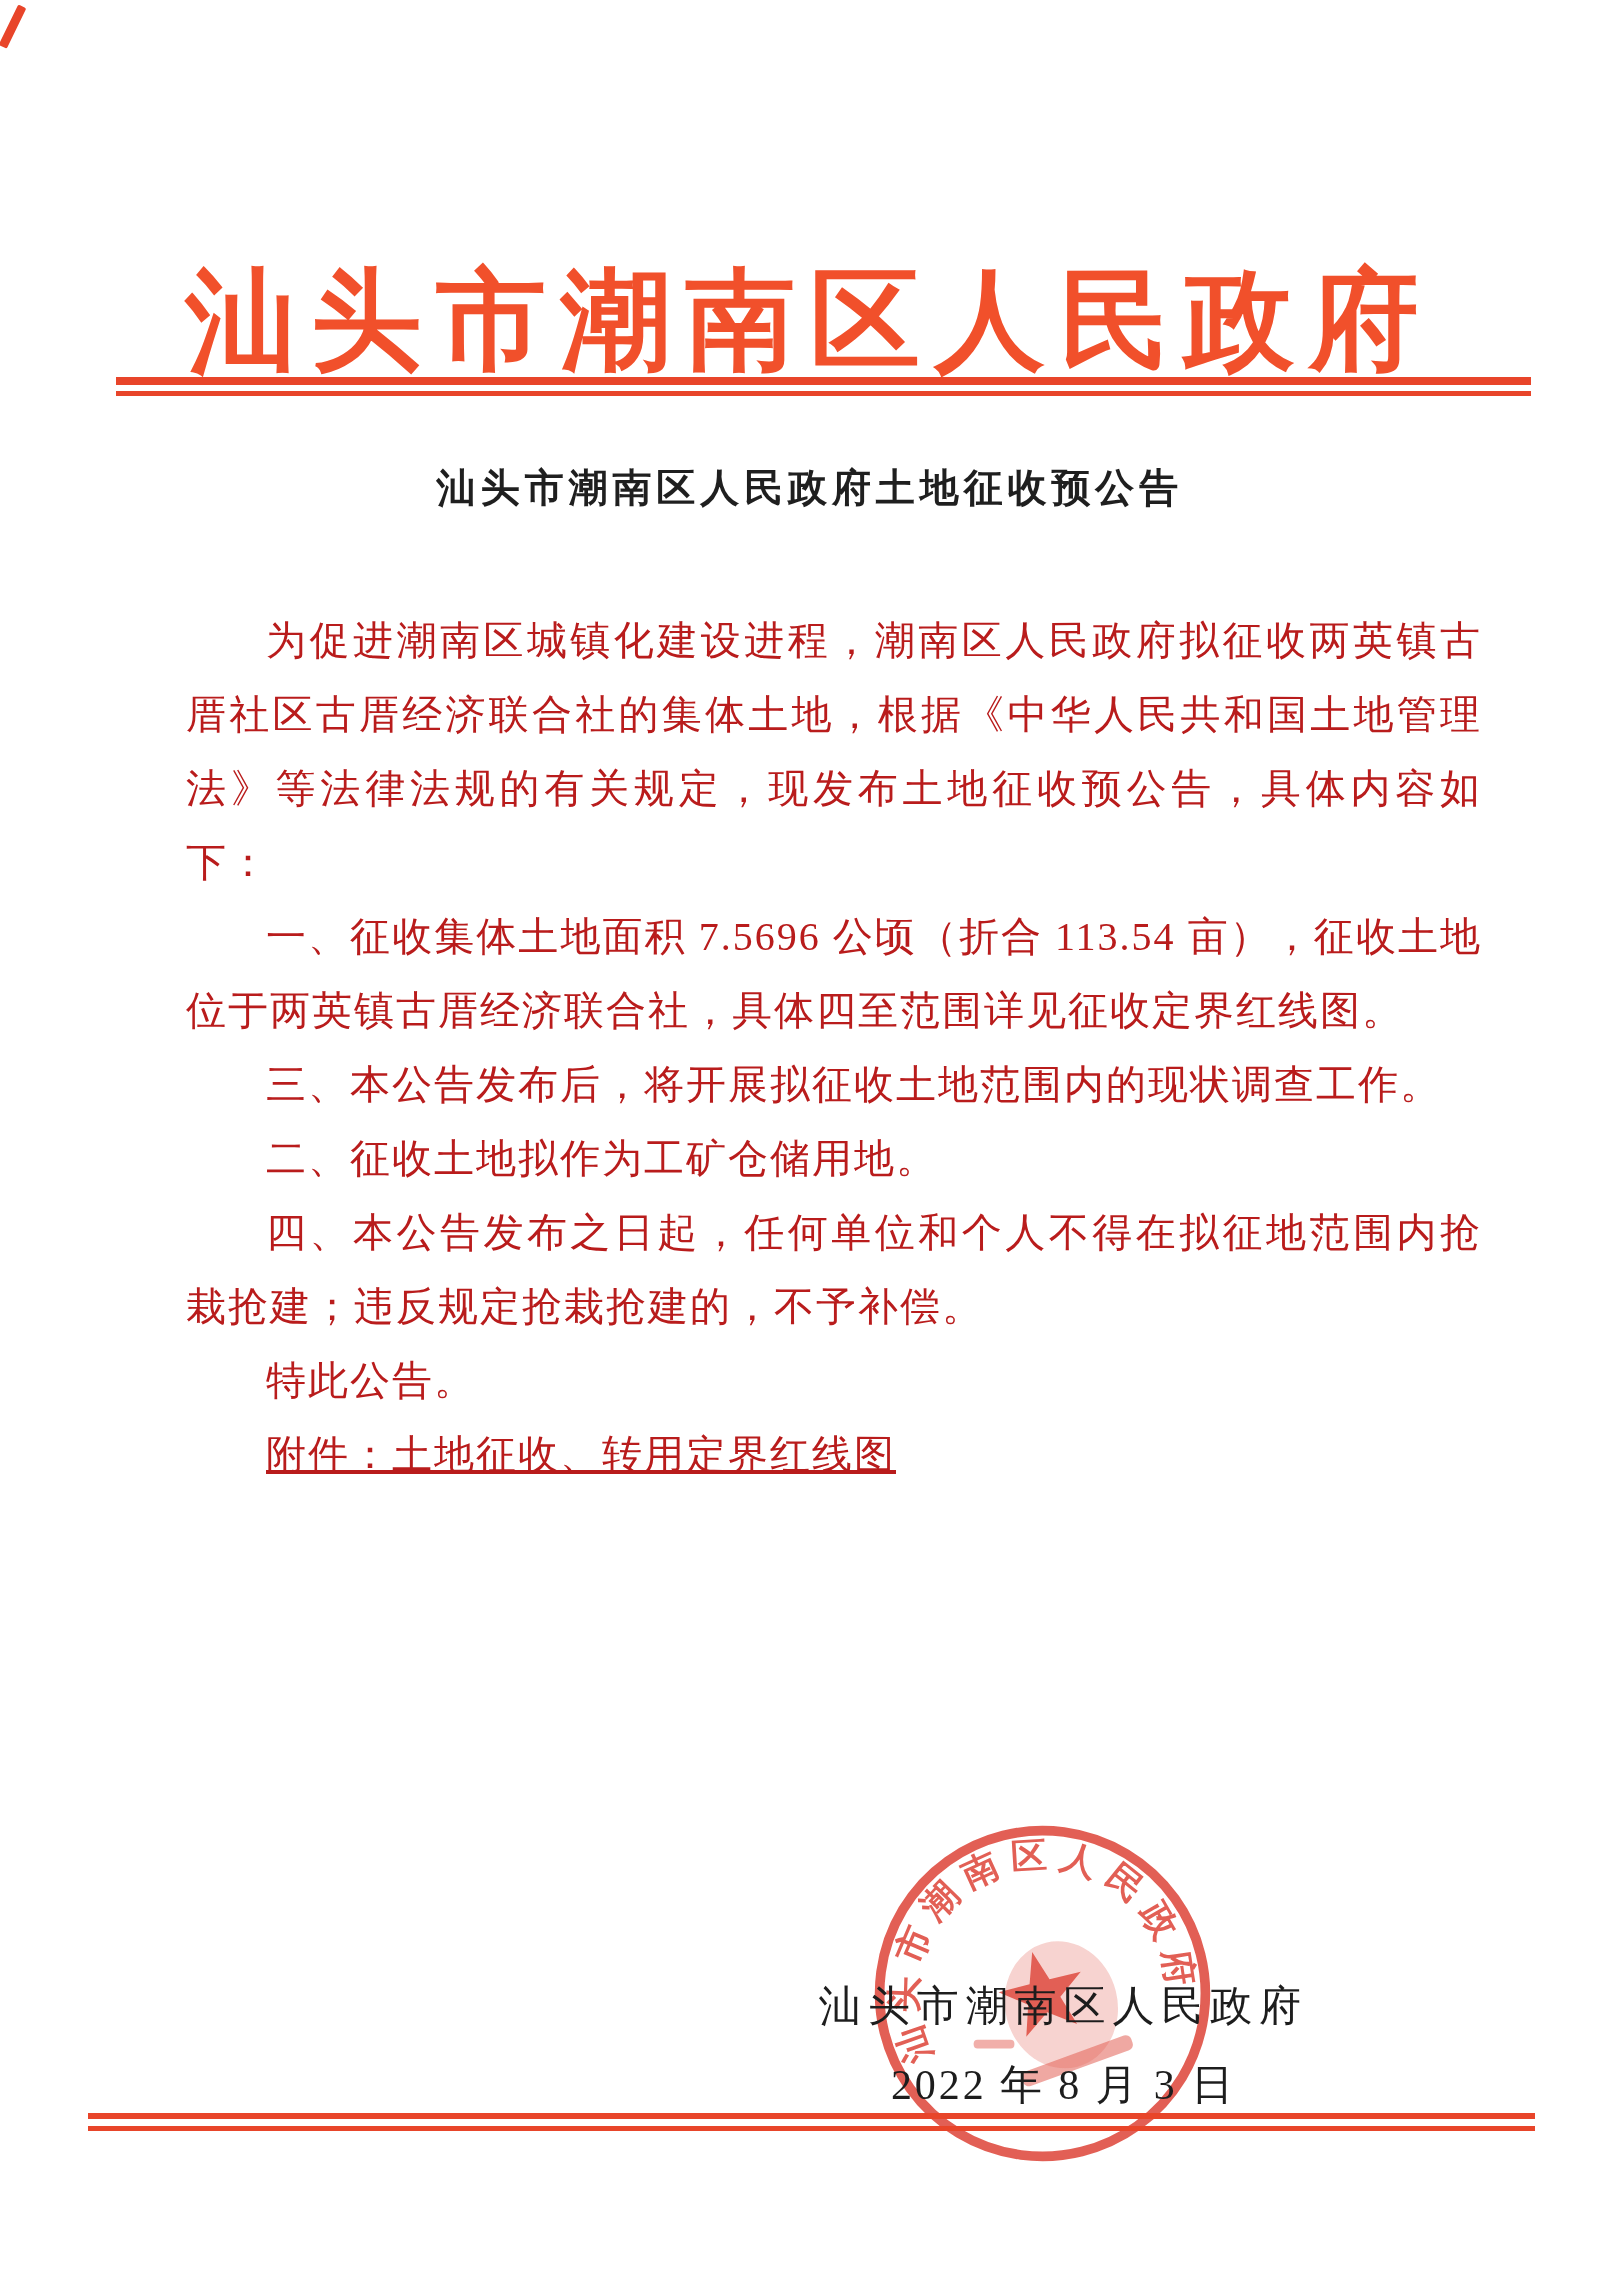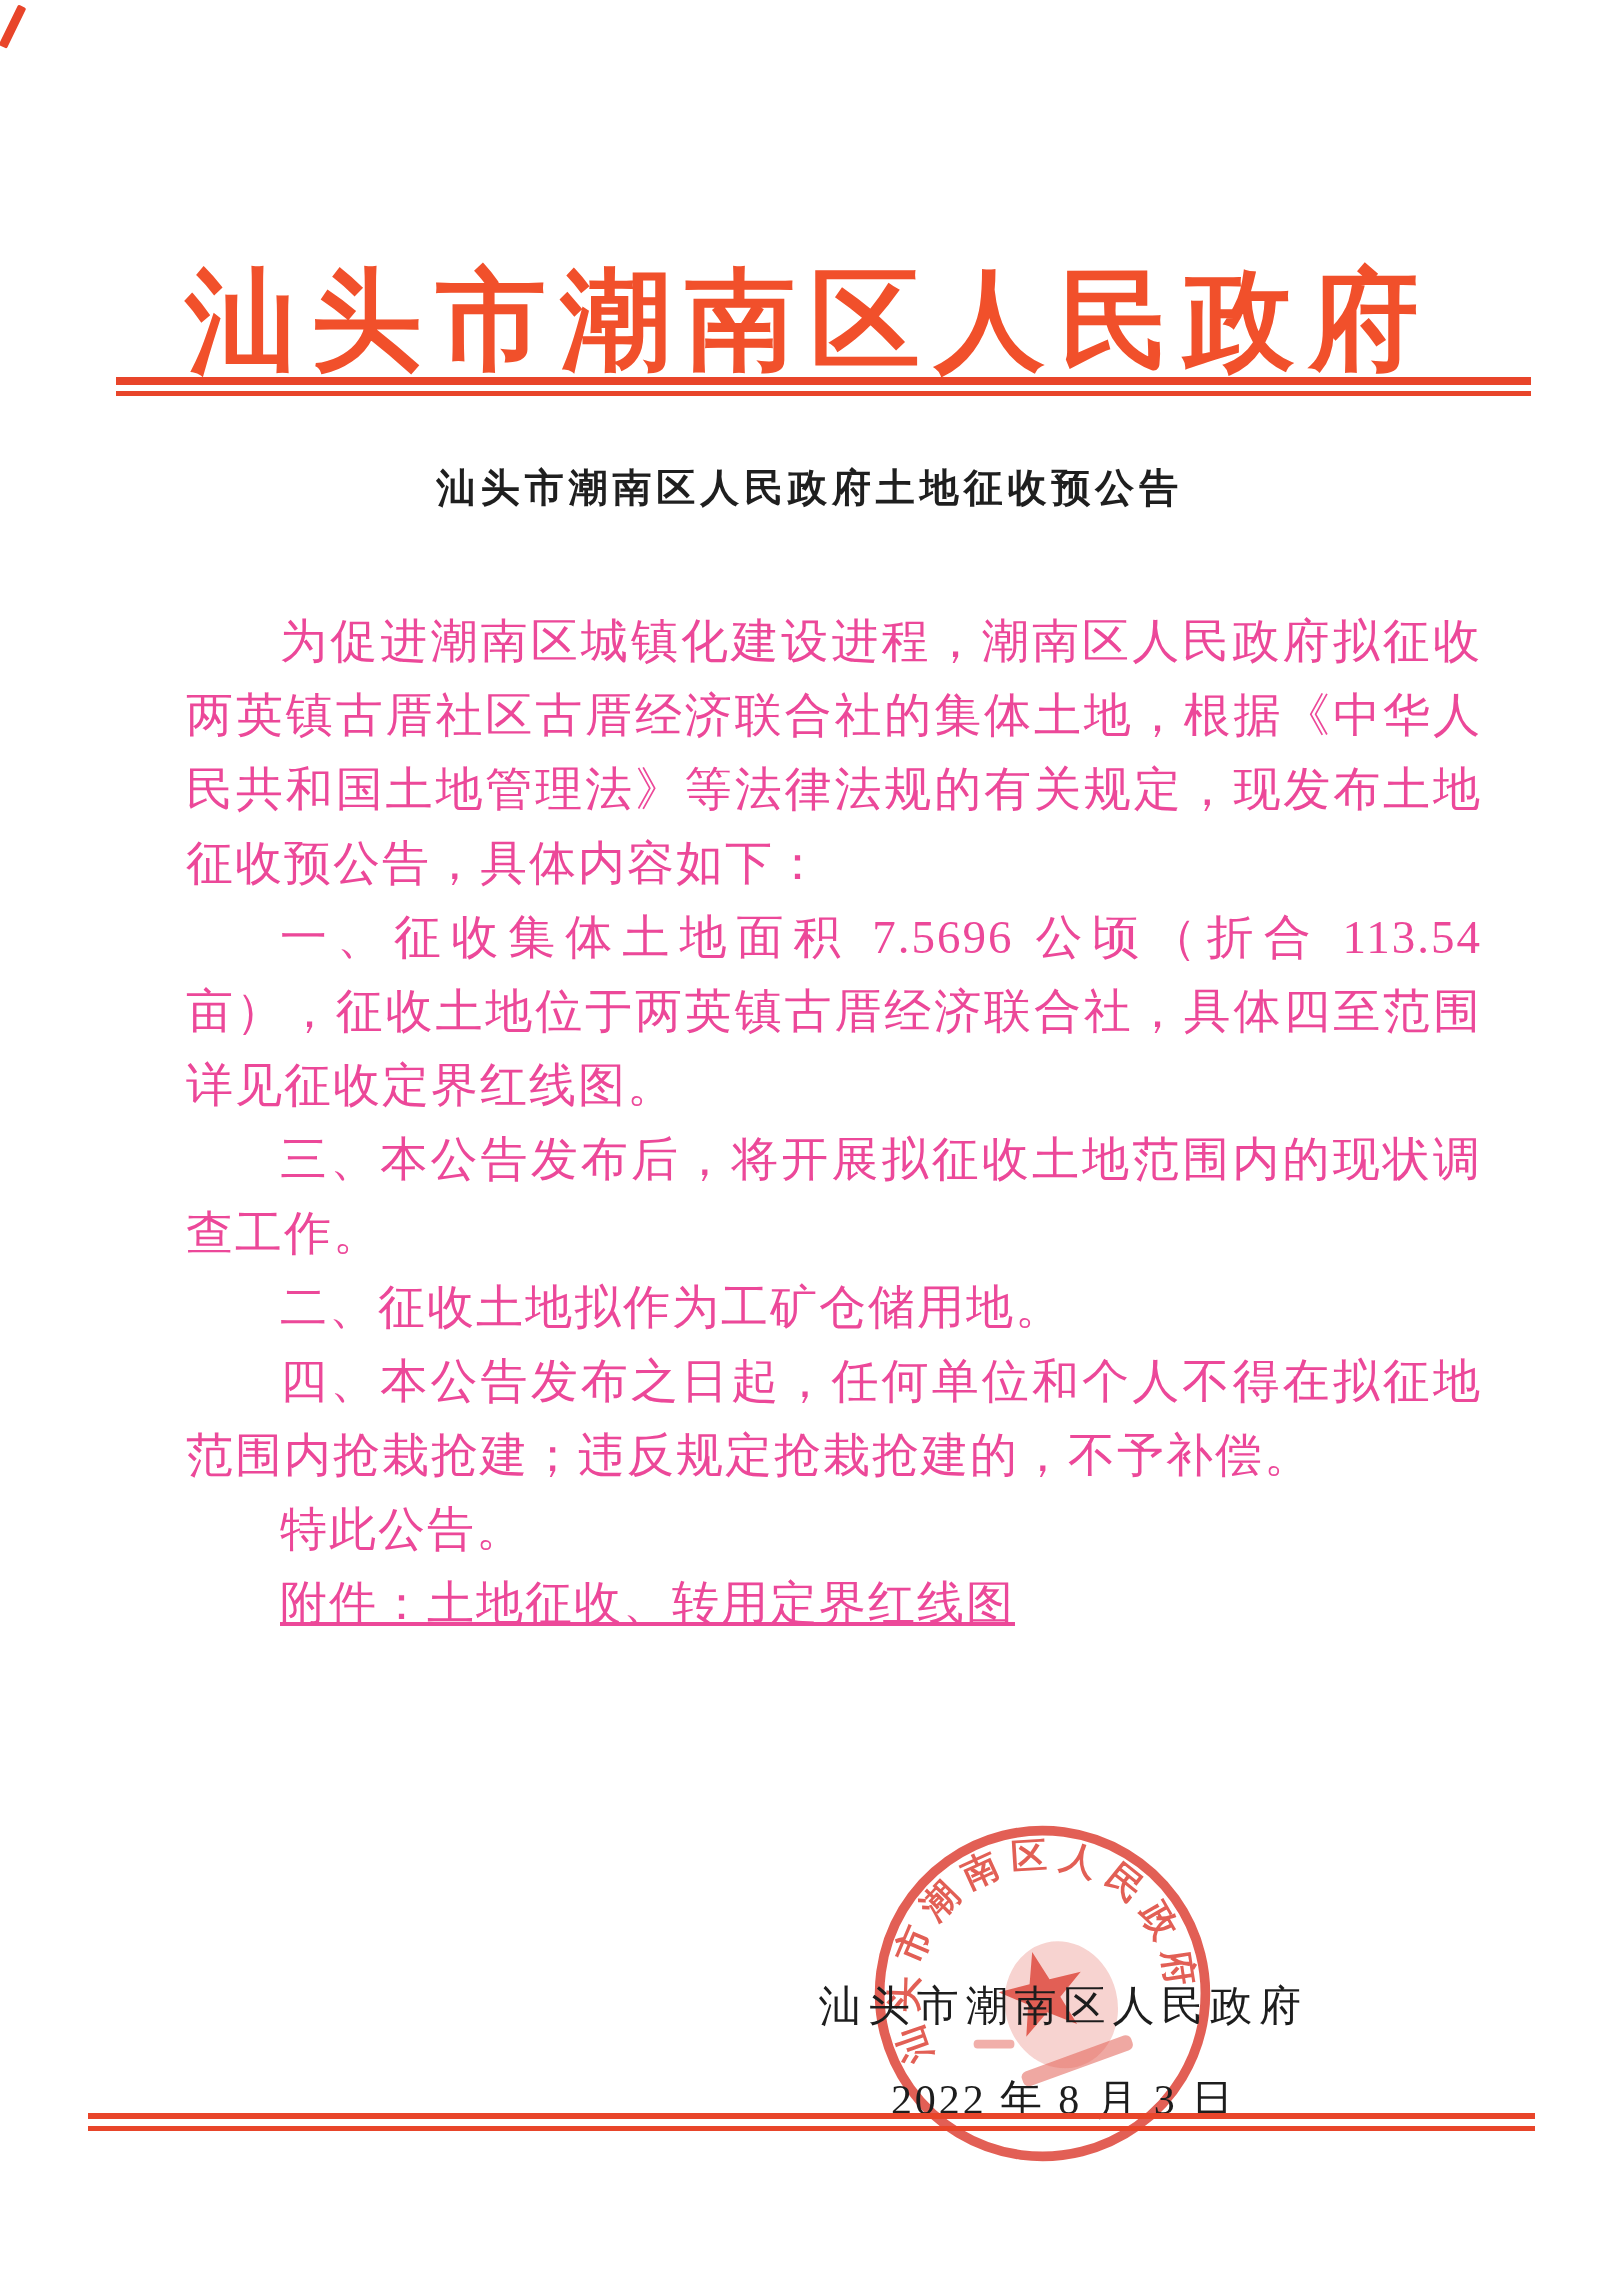--- a/index.html
+++ b/index.html
@@ -58,24 +58,24 @@
     font-weight: bold;
     letter-spacing: 4.9px;
     color: #1f1f1f;
     white-space: nowrap;
   }
   .doc-body {
     position: absolute;
     left: 186px;
     top: 604px;
     width: 1296px;
-    font-size: 47px;
+    font-size: 40px;
     line-height: 74px;
     letter-spacing: 2px;
-    color: #ec4899;
+    color: #b91c1c;
     text-align: justify;
   }
   .doc-body p {
     margin: 0;
     text-indent: 2em;
   }
   .attachment-line {
     margin-top: 74px;
     text-decoration: underline;
   }
@@ -87,21 +87,21 @@
     text-align: center;
     color: #1d1d1d;
     z-index: 3;
   }
   .signature-issuer {
     font-size: 42px;
     letter-spacing: 6.9px;
     white-space: nowrap;
   }
   .signature-date {
-    margin-top: 38px;
+    margin-top: 23px;
     font-size: 42px;
     letter-spacing: 2.9px;
     white-space: nowrap;
   }
   .seal {
     position: absolute;
     left: 868px;
     top: 1819px;
     width: 349px;
     height: 349px;

